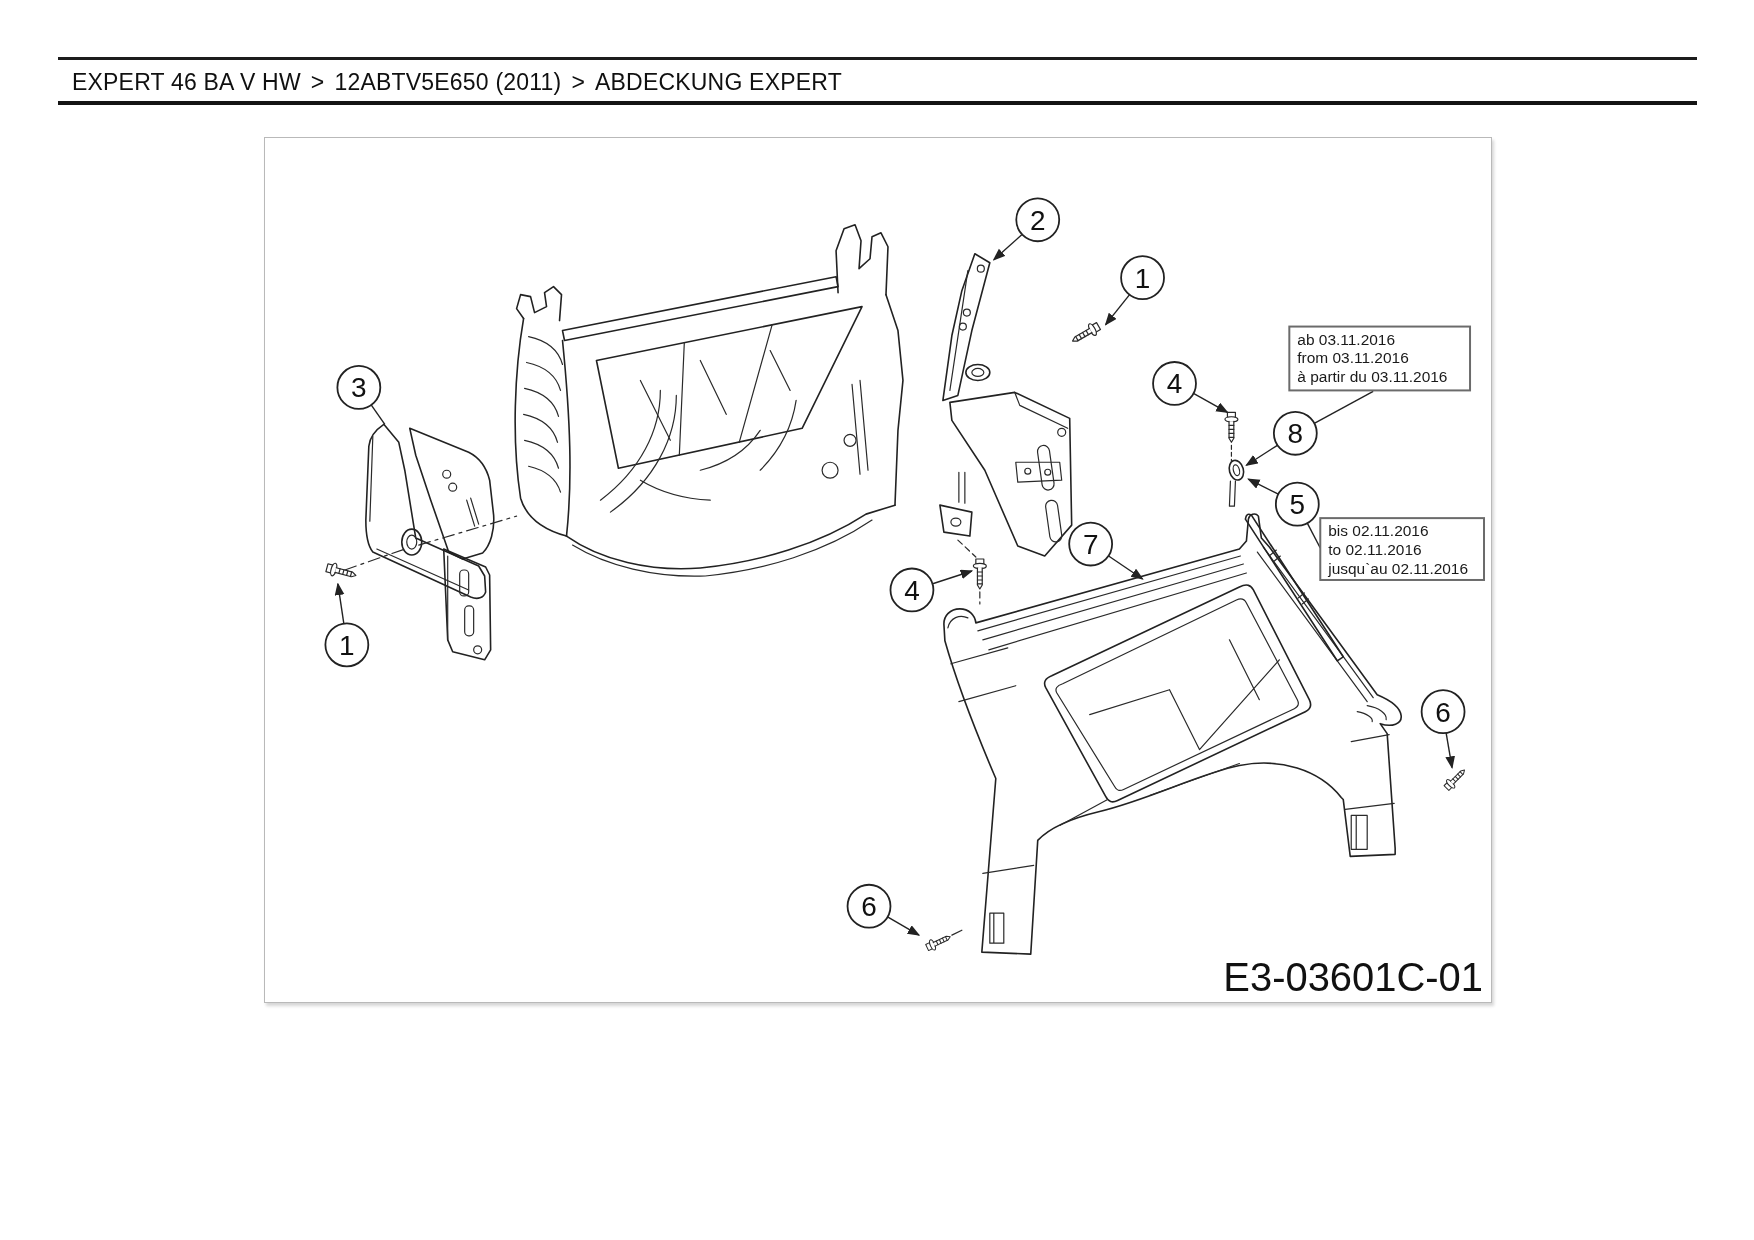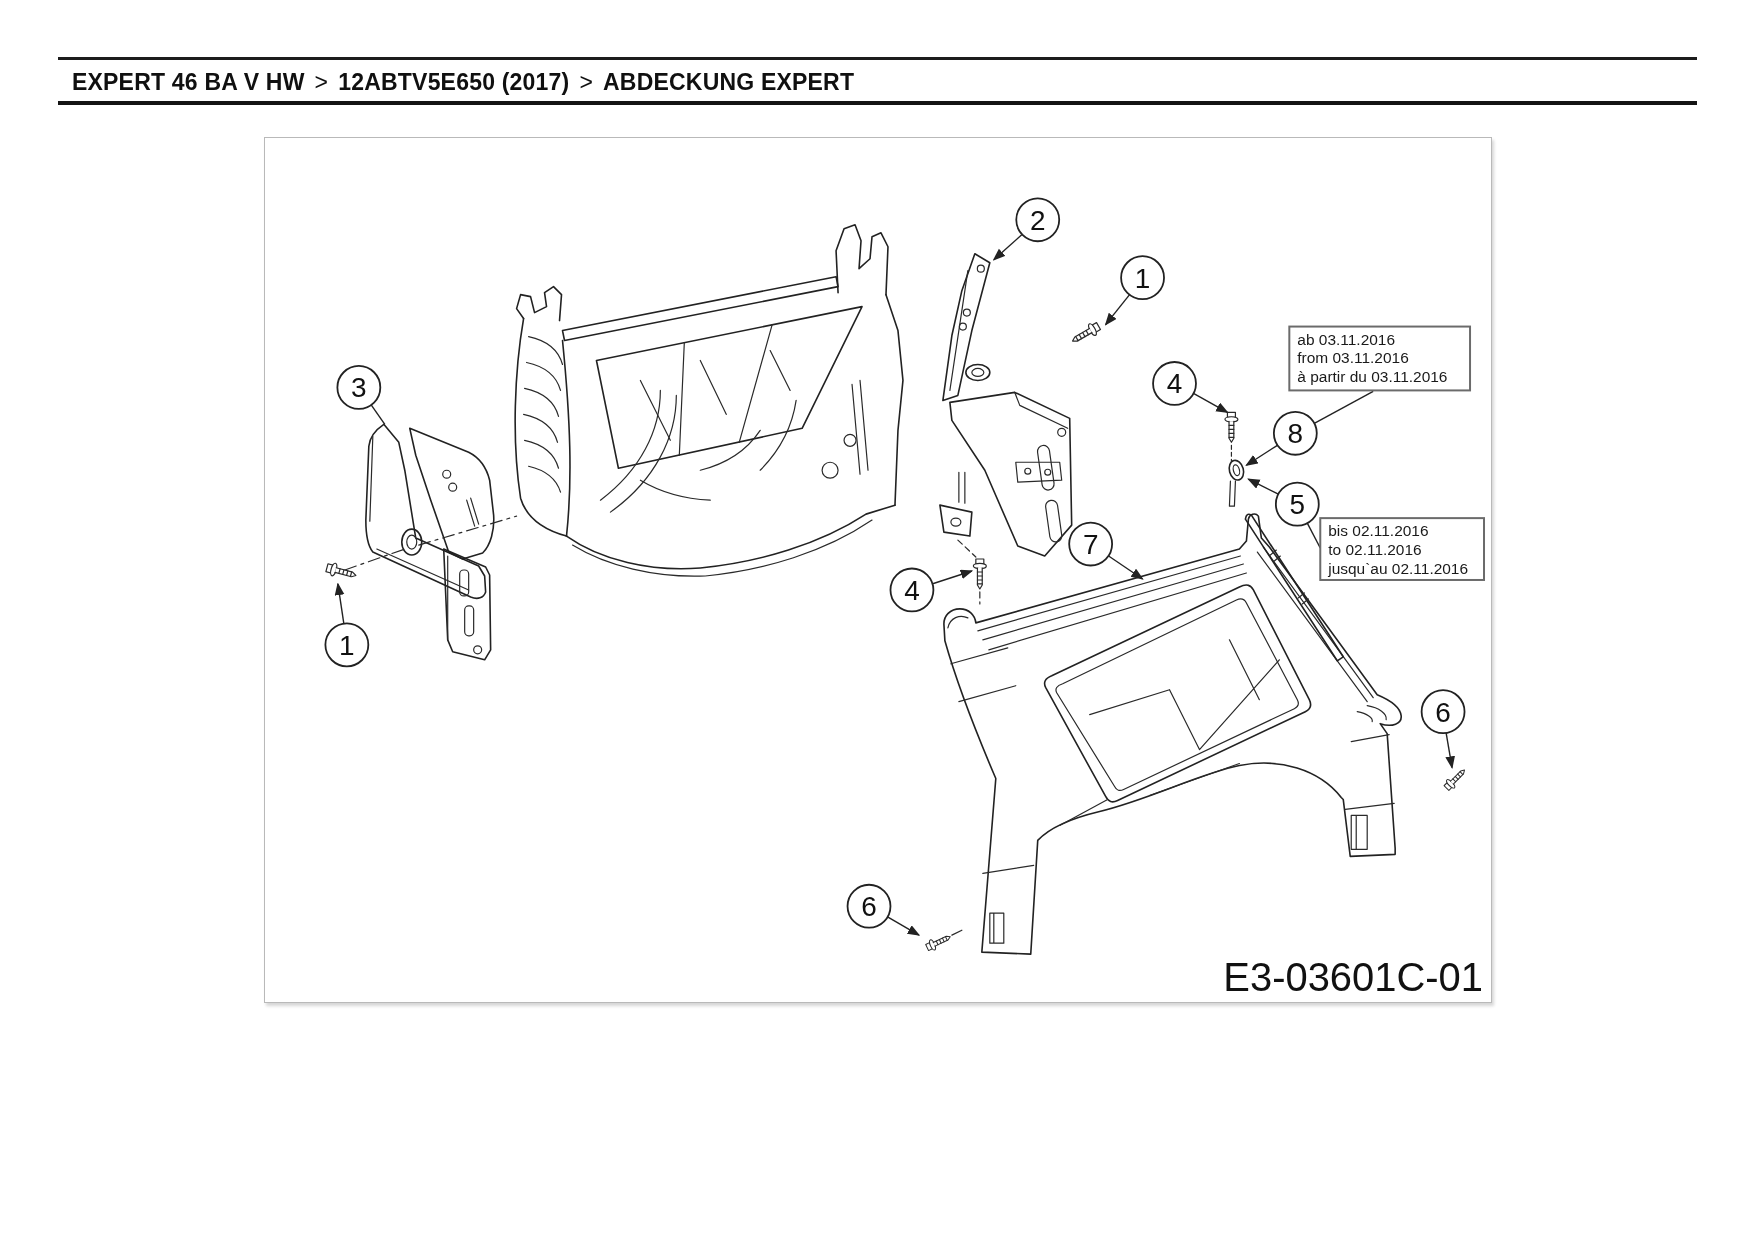--- a/index.html
+++ b/index.html
@@ -8,21 +8,21 @@
     font-family:"Liberation Sans","DejaVu Sans",sans-serif;color:#111;
   }
   
   .rule-top{position:absolute;left:58px;top:57px;width:1639px;border-top:3px solid #1c1c1c;}
   .rule-bottom{position:absolute;left:58px;top:101px;width:1639px;border-top:4px solid #141414;}
   .breadcrumb{
     position:absolute;left:72px;top:69px;font-size:23px;letter-spacing:.2px;
     color:#101010;white-space:nowrap;
   }
   .breadcrumb .sep{display:inline-block;margin:0 10px;}
-  .breadcrumb .crumb{cursor:pointer;font-weight:bold;}
+  .breadcrumb .crumb{cursor:pointer;}
   
   .panel{
     position:absolute;left:264px;top:137px;width:1228px;height:866px;
     background:#fff;border:1px solid #b9b9b9;
     box-shadow:2px 3px 3px rgba(0,0,0,.16);
     box-sizing:border-box;
   }
   .panel svg{position:absolute;left:0;top:0;width:100%;height:100%;}
   
   .ln{fill:none;stroke:#222;stroke-width:1.6;stroke-linejoin:round;stroke-linecap:round;}
@@ -32,21 +32,21 @@
   .balloon text{font-family:"Liberation Sans",sans-serif;font-size:28px;fill:#111;text-anchor:middle;}
   .notebox rect{fill:#fff;stroke:#6b6b6b;stroke-width:2;}
   .notebox text{font-family:"Liberation Sans",sans-serif;font-size:15.5px;fill:#1a1a1a;}
   .drawno{font-family:"Liberation Sans",sans-serif;font-size:40px;fill:#111;text-anchor:end;}
 </style>
 </head>
 <body>
 
 <div class="rule-top"></div>
 <div class="breadcrumb">
-  <span class="crumb">EXPERT 46 BA V HW</span><span class="sep">&gt;</span><span class="crumb">12ABTV5E650 (2017)</span><span class="sep">&gt;</span><span class="crumb">ABDECKUNG EXPERT</span>
+  <span class="crumb">EXPERT 46 BA V HW</span><span class="sep">&gt;</span><span class="crumb">12ABTV5E650 (2011)</span><span class="sep">&gt;</span><span class="crumb">ABDECKUNG EXPERT</span>
 </div>
 <div class="rule-bottom"></div>
 
 <div class="panel">
 <svg viewBox="264 137 1228 866" preserveAspectRatio="none">
   <defs>
     <marker id="arr" markerWidth="9" markerHeight="8" refX="8" refY="3.5" orient="auto">
       <path d="M0,0 L9,3.5 L0,7 Z" fill="#222"></path>
     </marker>
     <symbol id="screw" overflow="visible">

